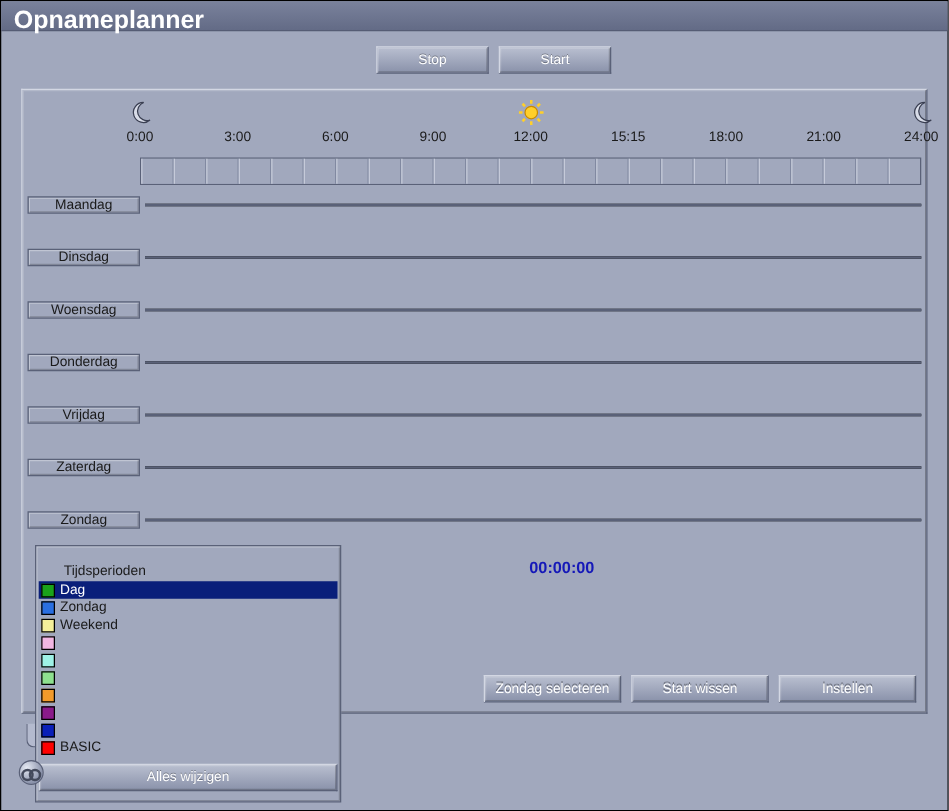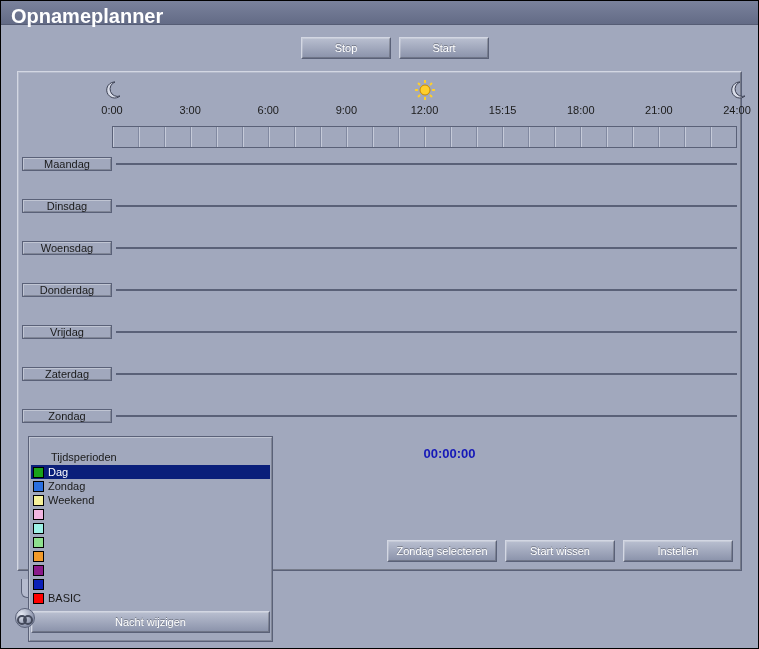--- a/index.html
+++ b/index.html
@@ -682,21 +682,21 @@
           </div>
           <div class="period-item">
             <div class="swatch" style="background: rgb(10, 31, 184);"></div>
             <span></span>
           </div>
           <div class="period-item">
             <div class="swatch" style="background: rgb(255, 0, 0);"></div>
             <span>BASIC</span>
           </div>
         </div>
-    <button class="btn rename-btn">Nacht wijzigen</button>
+    <button class="btn rename-btn">Alles wijzigen</button>
   </div>
 
   <div class="bottom-buttons">
     <button class="btn">Zondag selecteren</button>
     <button class="btn">Start wissen</button>
     <button class="btn">Instellen</button>
   </div>
 
 </div>
 

